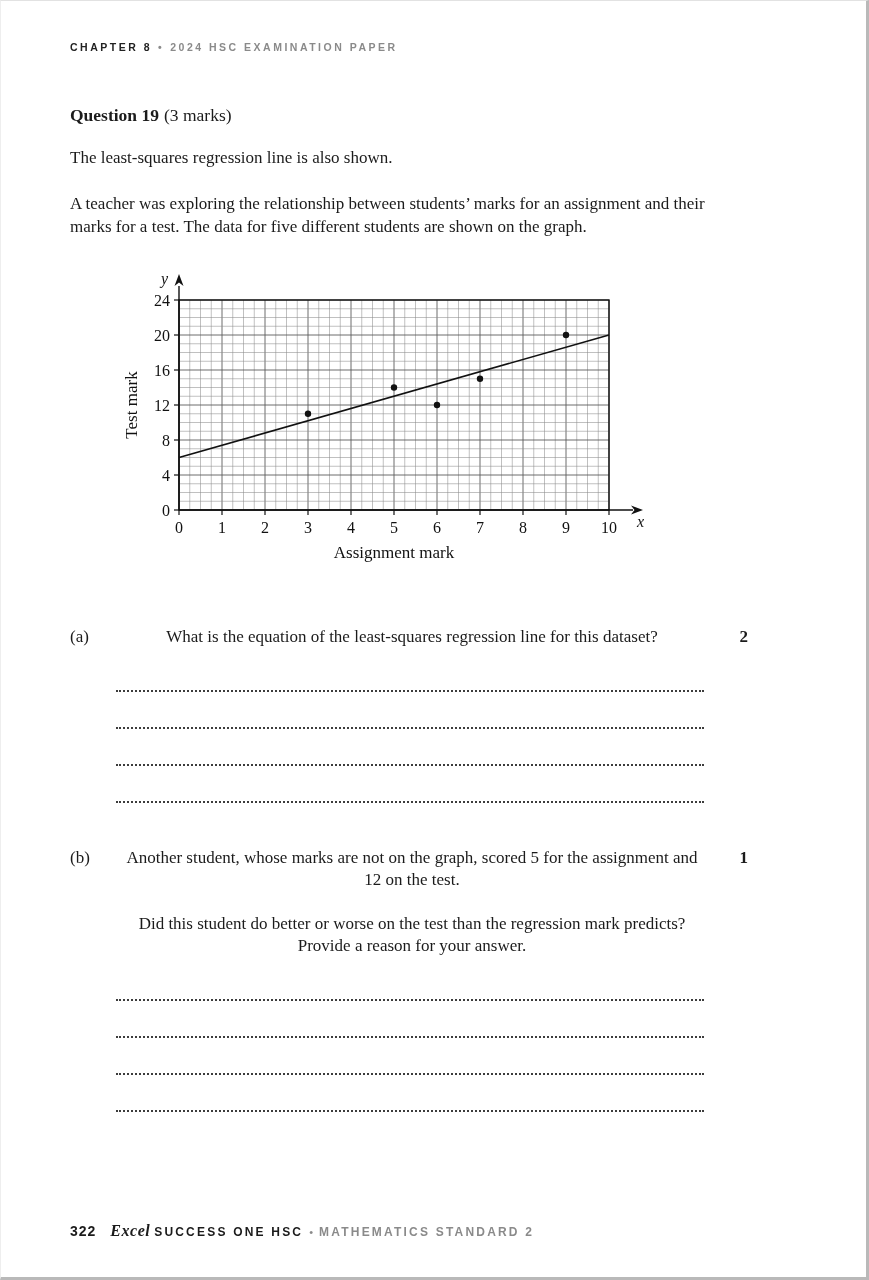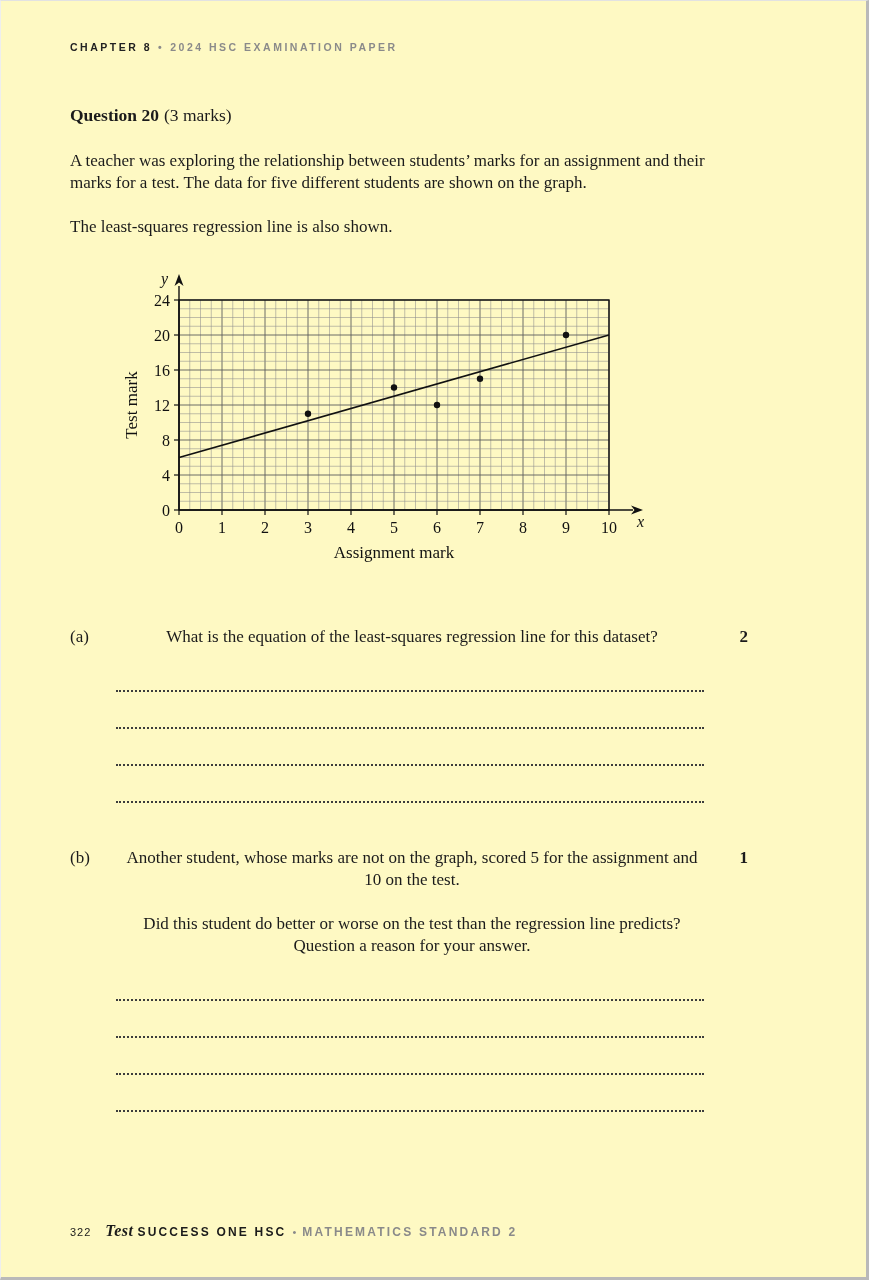--- a/index.html
+++ b/index.html
@@ -1,20 +1,20 @@
 <!DOCTYPE html>
 <html><head>
 <meta charset="utf-8">
 <style>
   html,body{margin:0;padding:0;background:#e9e9e9;}
   .page{
     position:relative;
     width:869px;height:1280px;
     margin:0 auto;
-    background:#fef9c3;
+    background:#ffffff;
     box-sizing:border-box;
     border-right:3px solid #b9b9b9;
     border-bottom:3px solid #b9b9b9;
     border-top:1px solid #e2e2e2;
     border-left:1px solid #eeeeee;
     font-family:"Liberation Serif", serif;
     color:#1b1b1b;
     overflow:hidden;
   }
   .running-head{
@@ -44,43 +44,43 @@
   .part-body p{margin:0;}
   .part-body p.followup{margin-top:21px;}
   .part-marks{flex:0 0 40px;text-align:right;font-weight:bold;}
   .answer-block{margin:6px 0 0 46px;width:588px;}
   .dotted-line{height:35px;border-bottom:2px dotted #3c3c3c;}
   .page-foot{
     position:absolute;left:69px;right:72px;top:1221px;
     font-family:"Liberation Sans", sans-serif;
     white-space:nowrap;
   }
-  .page-foot .pnum{font-size:11px;font-weight:normal;letter-spacing:1px;margin-right:14px;}
+  .page-foot .pnum{font-size:14px;font-weight:bold;letter-spacing:1px;margin-right:14px;}
   .page-foot .brand{font-family:"Liberation Serif", serif;font-weight:bold;font-style:italic;font-size:16px;letter-spacing:0.5px;margin-right:4px;}
   .page-foot .series{font-size:12px;font-weight:bold;letter-spacing:2.2px;}
   .page-foot .dim{color:#8a8a8a;margin-top:47px;}
   .page-foot .bullet{margin:0 6px;color:#8a8a8a;font-size:11px;}
 </style>
 </head>
 <body>
 
 <div class="page">
 
   <header class="running-head">
     <span>CHAPTER 8</span><span class="dim bullet">•</span><span class="dim">2024 HSC EXAMINATION PAPER</span>
   </header>
 
   <main class="content">
 
     <p class="q-title">
-      <strong>Question 20</strong><span>(3 marks)</span>
+      <strong>Question 19</strong><span>(3 marks)</span>
     </p>
 
+    <p class="intro second">The least-squares regression line is also shown.</p>
     <p class="intro">A teacher was exploring the relationship between students’ marks for an assignment and their marks for a test. The data for five different students are shown on the graph.</p>
-    <p class="intro second">The least-squares regression line is also shown.</p>
 
     <figure class="graph">
       <svg width="532" height="310" viewBox="0 0 532 310" xmlns="http://www.w3.org/2000/svg">
           <line x1="58" y1="252" x2="58" y2="42" stroke="#5c5c5c" stroke-width="0.9"></line>
           <line x1="68.75" y1="252" x2="68.75" y2="42" stroke="#8c8c8c" stroke-width="0.55"></line>
           <line x1="79.5" y1="252" x2="79.5" y2="42" stroke="#8c8c8c" stroke-width="0.55"></line>
           <line x1="90.25" y1="252" x2="90.25" y2="42" stroke="#8c8c8c" stroke-width="0.55"></line>
           <line x1="101" y1="252" x2="101" y2="42" stroke="#5c5c5c" stroke-width="0.9"></line>
           <line x1="111.75" y1="252" x2="111.75" y2="42" stroke="#8c8c8c" stroke-width="0.55"></line>
           <line x1="122.5" y1="252" x2="122.5" y2="42" stroke="#8c8c8c" stroke-width="0.55"></line>
@@ -207,31 +207,31 @@
     <div class="answer-block">
         <div class="dotted-line"></div>
         <div class="dotted-line"></div>
         <div class="dotted-line"></div>
         <div class="dotted-line"></div>
       </div>
 
     <div class="part part-b">
       <div class="part-label">(b)</div>
       <div class="part-body">
-        <p>Another student, whose marks are not on the graph, scored 5 for the assignment and 10 on the test.</p>
-        <p class="followup">Did this student do better or worse on the test than the regression line predicts? Question a reason for your answer.</p>
+        <p>Another student, whose marks are not on the graph, scored 5 for the assignment and 12 on the test.</p>
+        <p class="followup">Did this student do better or worse on the test than the regression mark predicts? Provide a reason for your answer.</p>
       </div>
       <div class="part-marks">1</div>
     </div>
     <div class="answer-block">
         <div class="dotted-line"></div>
         <div class="dotted-line"></div>
         <div class="dotted-line"></div>
         <div class="dotted-line"></div>
       </div>
 
   </main>
 
   <footer class="page-foot">
-    <span class="pnum">322</span><span class="brand">Test</span><span class="series">SUCCESS ONE HSC</span><span class="bullet">•</span><span class="series dim">MATHEMATICS STANDARD 2</span>
+    <span class="pnum">322</span><span class="brand">Excel</span><span class="series">SUCCESS ONE HSC</span><span class="bullet">•</span><span class="series dim">MATHEMATICS STANDARD 2</span>
   </footer>
 
 </div>
 
 </body></html>

